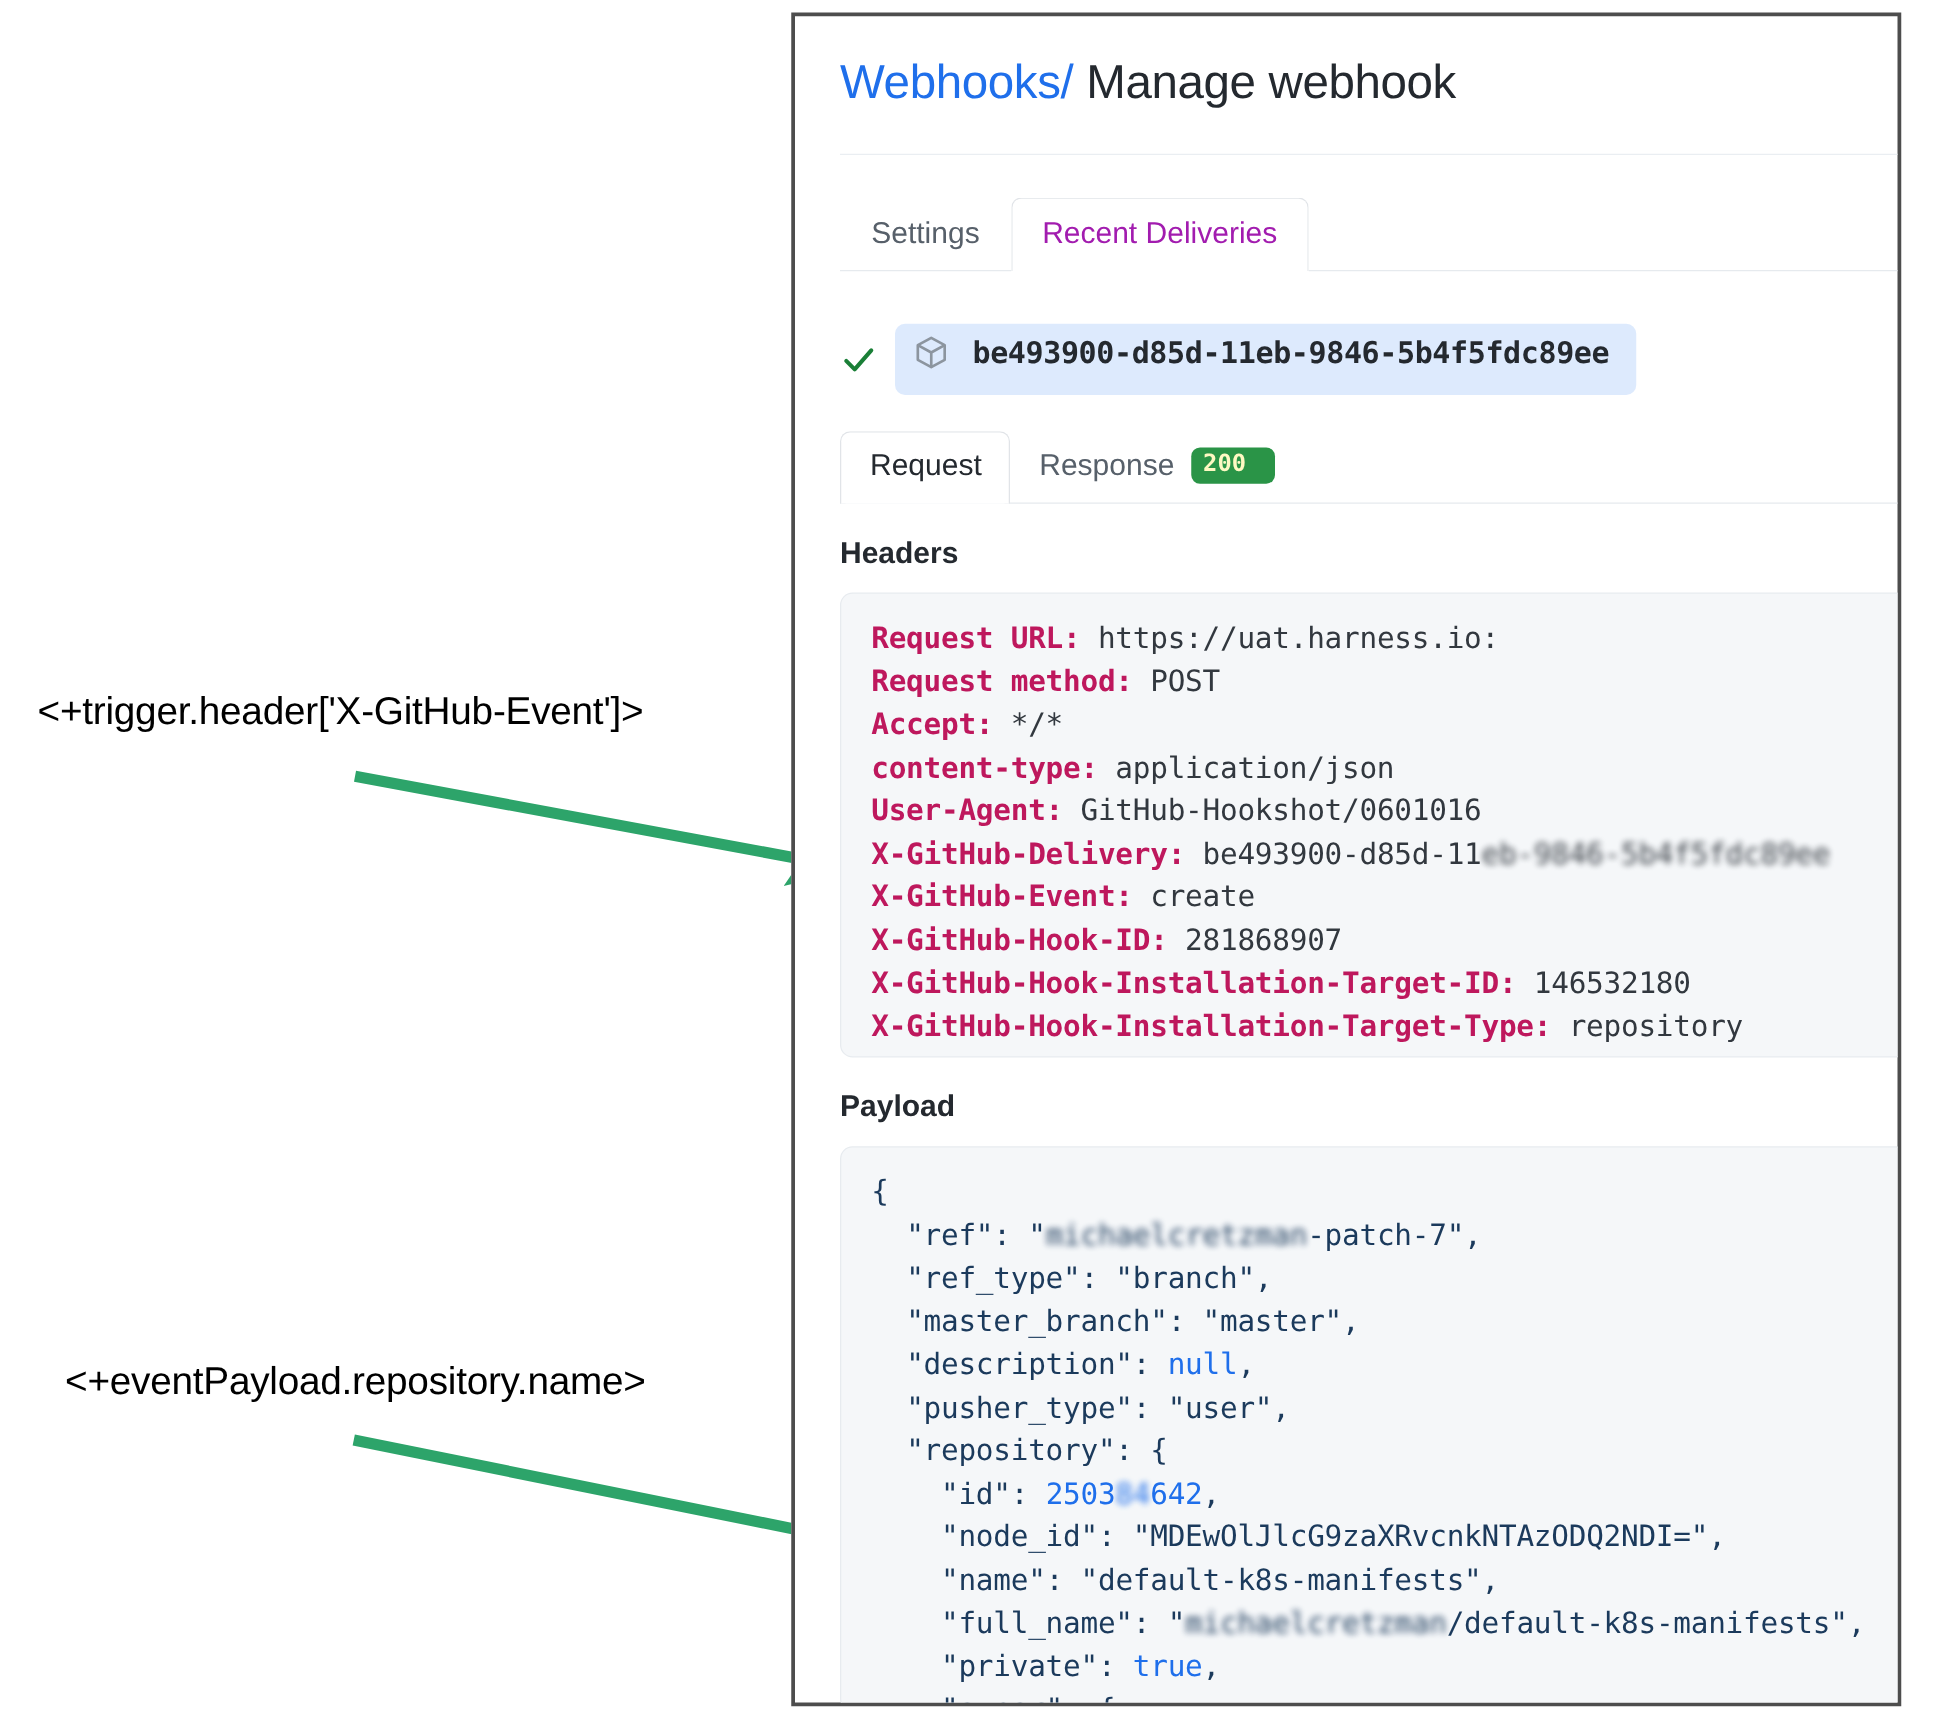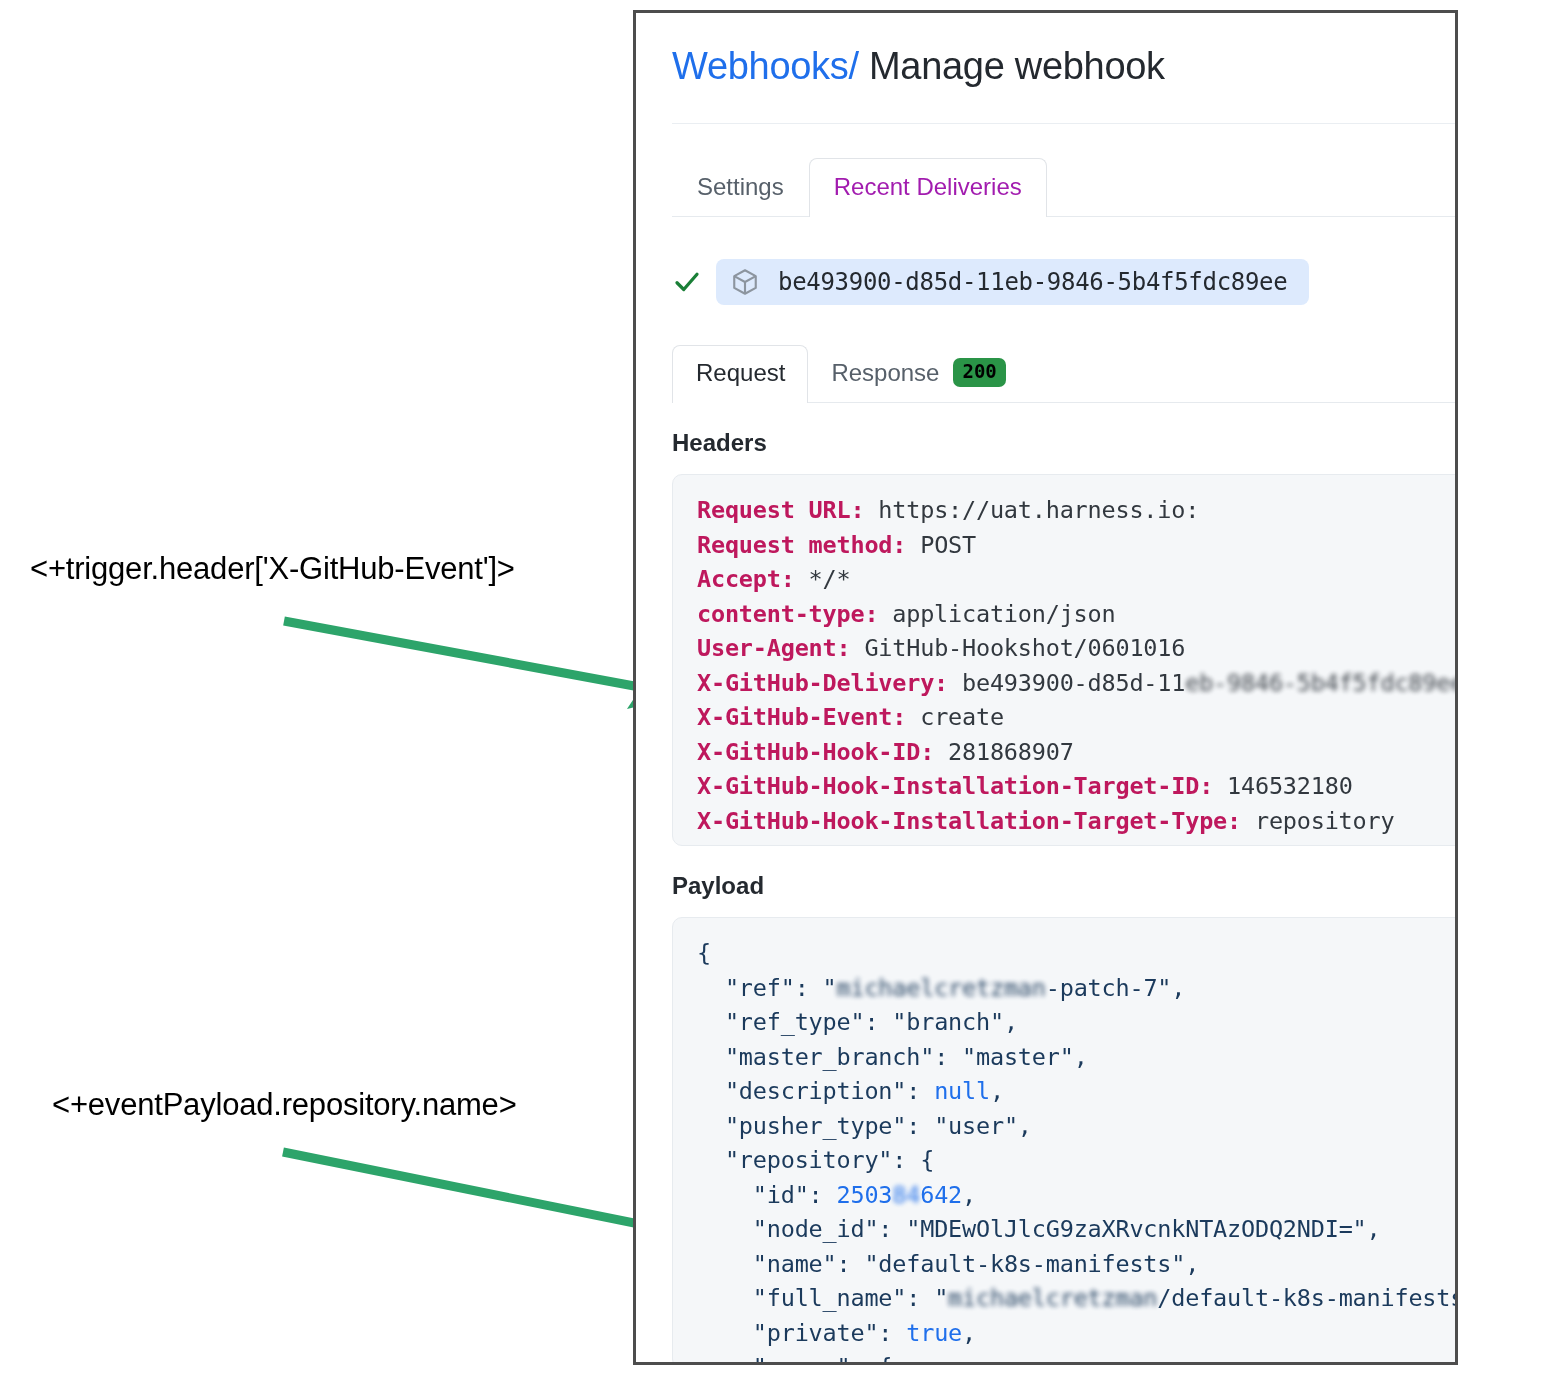--- a/index.html
+++ b/index.html
@@ -31,21 +31,21 @@
   .arrow-svg {
     position: absolute;
     pointer-events: none;
   }
 
   
   .panel {
     position: absolute;
     left: 633px;
     top: 10px;
-    width: 825px;
+    width: 888px;
     height: 1355px;
     background: #ffffff;
     border: 3px solid #4d4d4d;
     box-sizing: border-box;
     overflow: hidden;
   }
   .panel-inner {
     position: absolute;
     left: 0; top: 0;
     width: 1040px;           
@@ -127,22 +127,23 @@
     align-items: center;
     gap: 14px;
   }
   .check-icon { width: 30px; height: 30px; display: block; }
   .delivery-chip {
     display: flex;
     align-items: center;
     gap: 18px;
     background: #ddeafd;
     border-radius: 8px;
-    padding: 8px 22px 8px 14px;
+    padding: 8px 22px 19px 14px;
     cursor: pointer;
+    font-weight: bold;
   }
   .cube-icon { width: 30px; height: 30px; display: block; }
   .delivery-guid {
     font-family: "DejaVu Sans Mono", "Liberation Mono", monospace;
     font-size: 24px;
     color: #24292f;
     letter-spacing: -0.3px;
     white-space: nowrap;
   }
 
@@ -181,26 +182,26 @@
     line-height: 1.15;
   }
   .subtab.active {
     color: #24292f;
     background: #ffffff;
     border-color: #e1e4e8;
     padding-left: 23px;
   }
   .status-badge {
     background: #2a9447;
-    color: #000000;
+    color: #fef9c3;
     font-family: "DejaVu Sans Mono", "Liberation Mono", monospace;
     font-size: 19px;
     font-weight: 700;
     border-radius: 7px;
-    padding: 3px 9px 4px 9px;
+    padding: 3px 23px 4px 9px;
     line-height: 1.15;
   }
 
   
   .section-title {
     position: absolute;
     left: 36px;
     font-size: 24px;
     font-weight: 700;
     color: #24292f;

